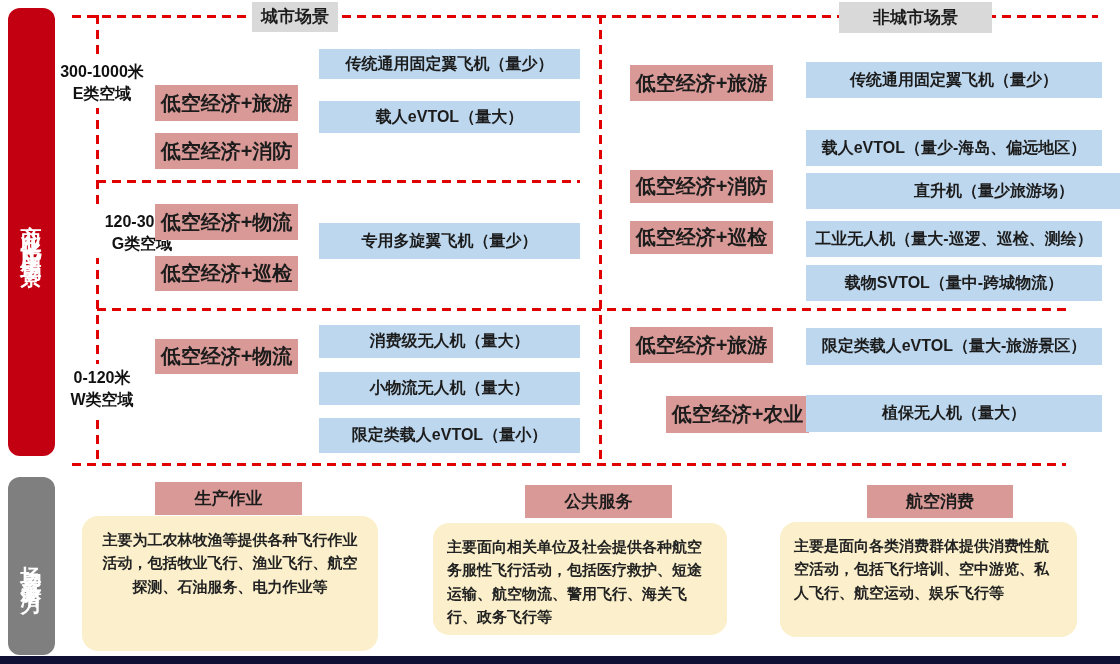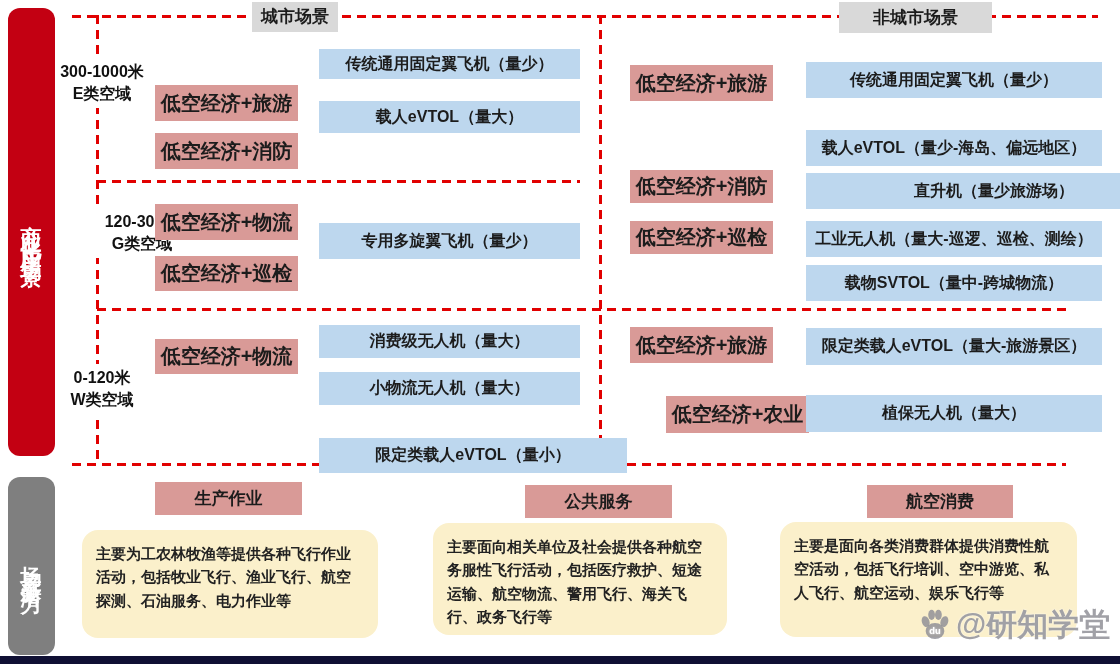--- a/index.html
+++ b/index.html
@@ -86,51 +86,40 @@
   <div class="cellbox tag-pink" style="left:155px;top:133px;width:143px;height:36px;">低空经济+消防</div>
   <div class="cellbox tag-pink" style="left:155px;top:204px;width:143px;height:36px;">低空经济+物流</div>
   <div class="cellbox tag-pink" style="left:155px;top:256px;width:143px;height:35px;">低空经济+巡检</div>
   <div class="cellbox tag-pink" style="left:155px;top:339px;width:143px;height:35px;">低空经济+物流</div>
 
   <div class="cellbox box-blue" style="left:319px;top:49px;width:261px;height:30px;">传统通用固定翼飞机（量少）</div>
   <div class="cellbox box-blue" style="left:319px;top:101px;width:261px;height:32px;">载人eVTOL（量大）</div>
   <div class="cellbox box-blue" style="left:319px;top:223px;width:261px;height:36px;">专用多旋翼飞机（量少）</div>
   <div class="cellbox box-blue" style="left:319px;top:325px;width:261px;height:33px;">消费级无人机（量大）</div>
   <div class="cellbox box-blue" style="left:319px;top:372px;width:261px;height:33px;">小物流无人机（量大）</div>
-  <div class="cellbox box-blue" style="left:319px;top:438px;width:308px;height:35px;">限定类载人eVTOL（量小）</div>
+  <div class="cellbox box-blue" style="left:319px;top:418px;width:261px;height:35px;">限定类载人eVTOL（量小）</div>
 
   <div class="cellbox tag-pink" style="left:630px;top:65px;width:143px;height:36px;">低空经济+旅游</div>
   <div class="cellbox tag-pink" style="left:630px;top:170px;width:143px;height:33px;">低空经济+消防</div>
   <div class="cellbox tag-pink" style="left:630px;top:221px;width:143px;height:33px;">低空经济+巡检</div>
   <div class="cellbox tag-pink" style="left:630px;top:327px;width:143px;height:36px;">低空经济+旅游</div>
   <div class="cellbox tag-pink" style="left:630px;top:396px;width:143px;height:37px;margin-left:36px;">低空经济+农业</div>
 
   <div class="cellbox box-blue" style="left:806px;top:62px;width:296px;height:36px;">传统通用固定翼飞机（量少）</div>
   <div class="cellbox box-blue" style="left:806px;top:130px;width:296px;height:36px;">载人eVTOL（量少-海岛、偏远地区）</div>
   <div class="cellbox box-blue" style="left:806px;top:173px;width:296px;height:36px;padding-left:40px;">直升机（量少旅游场）</div>
   <div class="cellbox box-blue" style="left:806px;top:221px;width:296px;height:36px;">工业无人机（量大-巡逻、巡检、测绘）</div>
   <div class="cellbox box-blue" style="left:806px;top:265px;width:296px;height:36px;">载物SVTOL（量中-跨城物流）</div>
   <div class="cellbox box-blue" style="left:806px;top:328px;width:296px;height:37px;">限定类载人eVTOL（量大-旅游景区）</div>
   <div class="cellbox box-blue" style="left:806px;top:395px;width:296px;height:37px;">植保无人机（量大）</div>
 
   <div class="cellbox tag-pink" style="left:155px;top:482px;width:147px;height:33px;font-size:17px;">生产作业</div>
   <div class="cellbox tag-pink" style="left:525px;top:485px;width:147px;height:33px;font-size:17px;">公共服务</div>
   <div class="cellbox tag-pink" style="left:867px;top:485px;width:146px;height:33px;font-size:17px;">航空消费</div>
 
-  <div class="yellow-box" style="left:82px;top:530px;width:296px;height:108px;">主要为工农林牧渔等提供各种飞行作业活动，包括牧业飞行、渔业飞行、航空探测、石油服务、电力作业等</div>
+  <div class="yellow-box" style="left:82px;top:516px;width:296px;height:135px;text-align:center;">主要为工农林牧渔等提供各种飞行作业活动，包括牧业飞行、渔业飞行、航空探测、石油服务、电力作业等</div>
   <div class="yellow-box" style="left:433px;top:523px;width:294px;height:112px;">主要面向相关单位及社会提供各种航空务服性飞行活动，包括医疗救护、短途运输、航空物流、警用飞行、海关飞行、政务飞行等</div>
   <div class="yellow-box" style="left:780px;top:522px;width:297px;height:115px;">主要是面向各类消费群体提供消费性航空活动，包括飞行培训、空中游览、私人飞行、航空运动、娱乐飞行等</div>
 
-  <div class="watermark">
-    <svg width="34" height="34" viewBox="0 0 40 40">
-      <ellipse cx="9" cy="16" rx="4.5" ry="6.5" fill="rgba(145,145,152,0.85)" transform="rotate(-18 9 16)"></ellipse>
-      <ellipse cx="31" cy="16" rx="4.5" ry="6.5" fill="rgba(145,145,152,0.85)" transform="rotate(18 31 16)"></ellipse>
-      <ellipse cx="16" cy="8" rx="4" ry="6" fill="rgba(145,145,152,0.85)"></ellipse>
-      <ellipse cx="24" cy="8" rx="4" ry="6" fill="rgba(145,145,152,0.85)"></ellipse>
-      <ellipse cx="20" cy="27" rx="11" ry="9.5" fill="rgba(145,145,152,0.85)"></ellipse>
-      <text x="20" y="31" font-size="11" font-weight="bold" fill="#ffffff" text-anchor="middle" font-family="Liberation Sans, sans-serif">du</text>
-    </svg>
-    <span>@研知学堂</span>
-  </div>
 
   <div class="bottom-bar"></div>
 
 </div>
 
 </body></html>

